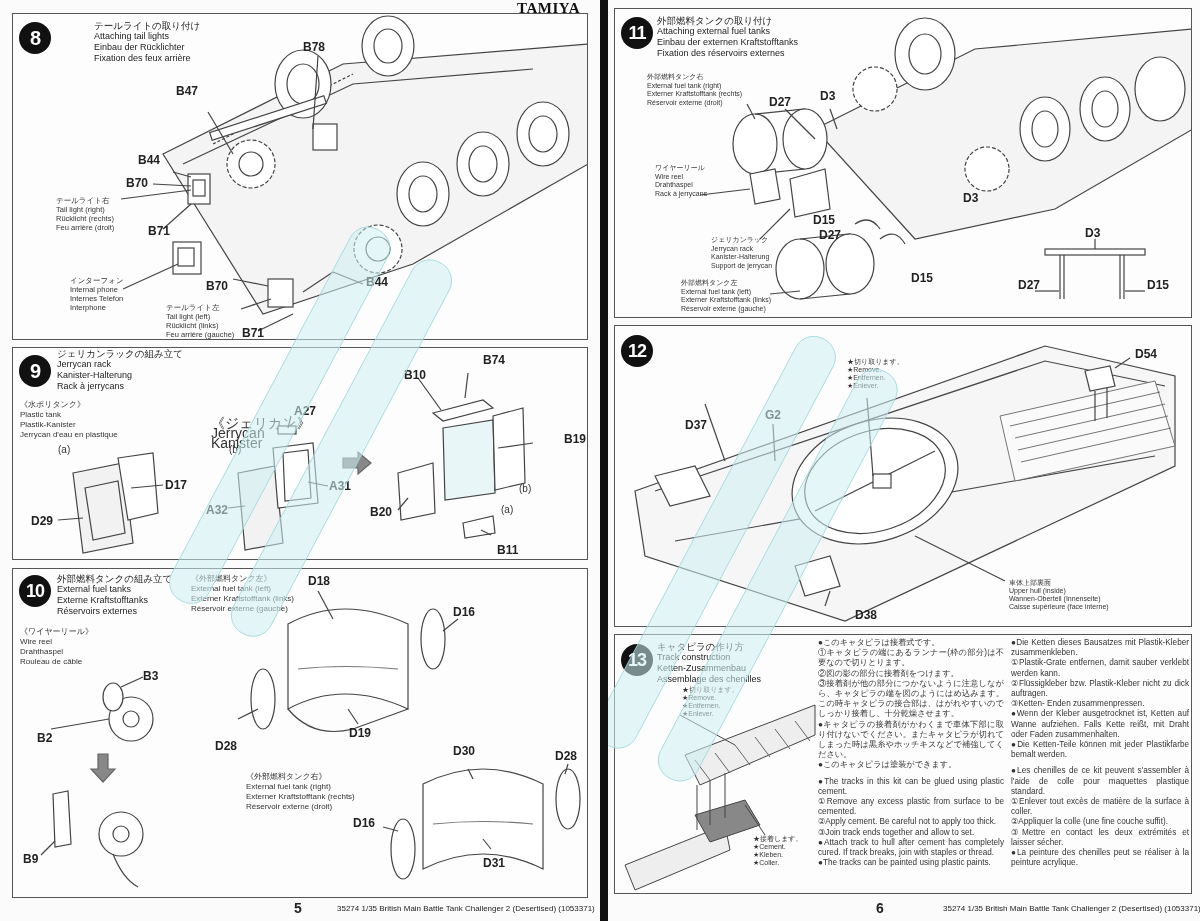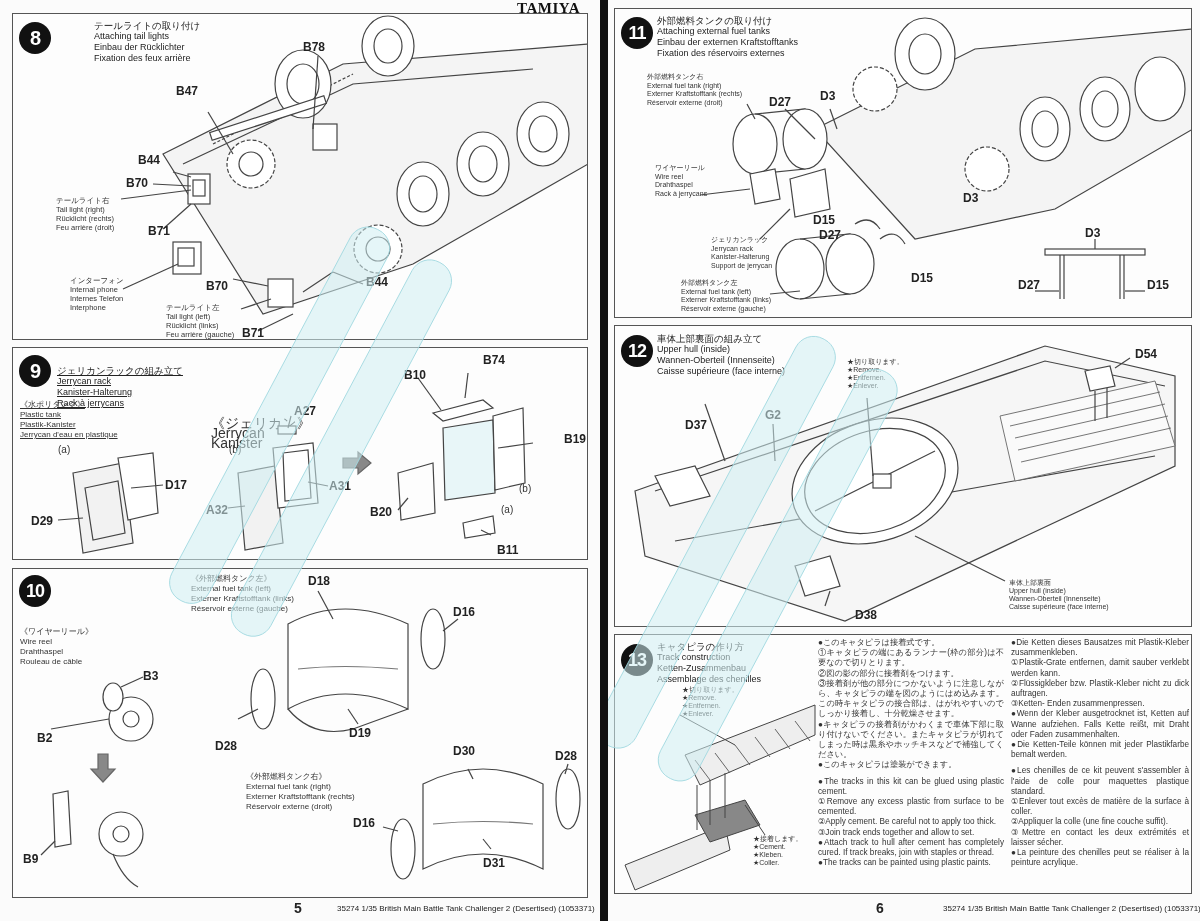--- a/index.html
+++ b/index.html
@@ -118,28 +118,28 @@
     <div class="caption" style="left:153px; top:289px;">
       <div>テールライト左</div>
       <div>Tail light (left)</div>
       <div>Rücklicht (links)</div>
       <div>Feu arrière (gauche)</div>
     </div>
   </div>
 
   <div class="panel" style="left:12px; top:347px; width:576px; height:213px;">
     <div class="step-badge" style="left:6px; top:7px;">9</div>
-    <div class="step-title" style="left:44px; top:17px;text-decoration:underline;">
+    <div class="step-title" style="left:44px; top:0;">
       <div class="jp">ジェリカンラックの組み立て</div>
       <div>Jerrycan rack</div>
       <div>Kanister-Halterung</div>
       <div>Rack à jerrycans</div>
     </div>
 
-    <div class="caption" style="left:7px; top:52px; font-size:8px; line-height:10px;text-decoration:underline;">
+    <div class="caption" style="left:7px; top:52px; font-size:8px; line-height:10px;">
       <div>《水ポリタンク》</div>
       <div>Plastic tank</div>
       <div>Plastik-Kanister</div>
       <div>Jerrycan d'eau en plastique</div>
     </div>
     <div class="sub" style="left:45px; top:96px;">(a)</div>
 
     <div class="caption" style="left:198px; top:70px; font-size:14px; line-height:10px;">
       <div>《ジェリカン》</div>
       <div>Jerrycan</div>
@@ -188,20 +188,26 @@
     <div class="part" style="left:391px; top:20px;">B10</div>
     <div class="part" style="left:543px; top:84px;margin-left:8px;">B19</div>
     <div class="part" style="left:357px; top:157px;">B20</div>
     <div class="part" style="left:484px; top:195px;">B11</div>
     <div class="sub" style="left:506px; top:135px;">(b)</div>
     <div class="sub" style="left:488px; top:156px;">(a)</div>
   </div>
 
   <div class="panel" style="left:12px; top:568px; width:576px; height:330px;">
     <div class="step-badge" style="left:6px; top:6px; font-size:18px;">10</div>
+    <div class="step-title" style="left:44px; top:4px;">
+      <div class="jp">外部燃料タンクの組み立て</div>
+      <div>External fuel tanks</div>
+      <div>Externe Kraftstofftanks</div>
+      <div>Réservoirs externes</div>
+    </div>
 
     <div class="caption" style="left:178px; top:5px; font-size:8px; line-height:10px;">
       <div>《外部燃料タンク左》</div>
       <div>External fuel tank (left)</div>
       <div>Externer Kraftstofftank (links)</div>
       <div>Réservoir externe (gauche)</div>
     </div>
     <div class="caption" style="left:7px; top:58px; font-size:8px; line-height:10px;">
       <div>《ワイヤーリール》</div>
       <div>Wire reel</div>
@@ -369,26 +375,20 @@
     <div class="part" style="left:198px; top:204px;">D15</div>
     <div class="part" style="left:204px; top:219px;">D27</div>
     <div class="part" style="left:296px; top:262px;">D15</div>
     <div class="part" style="left:470px; top:217px;">D3</div>
     <div class="part" style="left:403px; top:269px;">D27</div>
     <div class="part" style="left:532px; top:269px;">D15</div>
   </div>
 
   <div class="panel" style="left:6px; top:325px; width:578px; height:302px;">
     <div class="step-badge" style="left:6px; top:9px; font-size:18px;">12</div>
-    <div class="step-title" style="left:42px; top:7px;">
-      <div class="jp">車体上部裏面の組み立て</div>
-      <div>Upper hull (inside)</div>
-      <div>Wannen-Oberteil (Innenseite)</div>
-      <div>Caisse supérieure (face interne)</div>
-    </div>
 
     <div class="caption" style="left:232px; top:32px; font-size:7px; line-height:8px;">
       <div>★切り取ります。</div>
       <div>★Remove.</div>
       <div>★Entfernen.</div>
       <div>★Enlever.</div>
     </div>
 
     <svg class="drawing" width="578" height="302">
       <g fill="none" stroke="#444" stroke-width="1.2">

